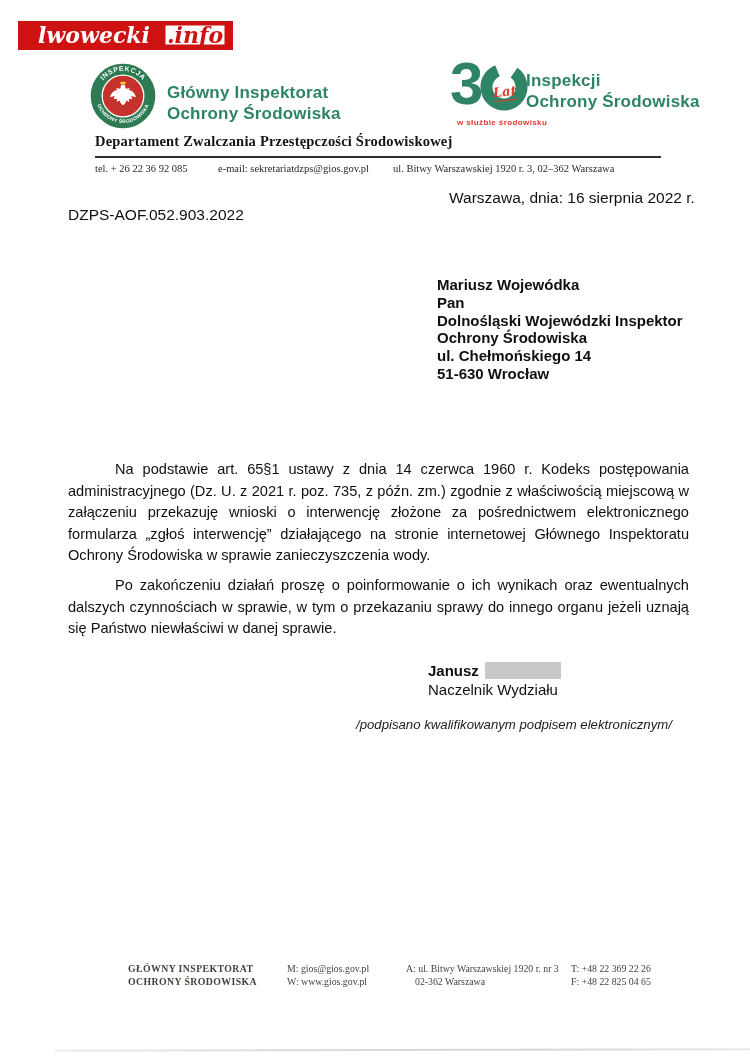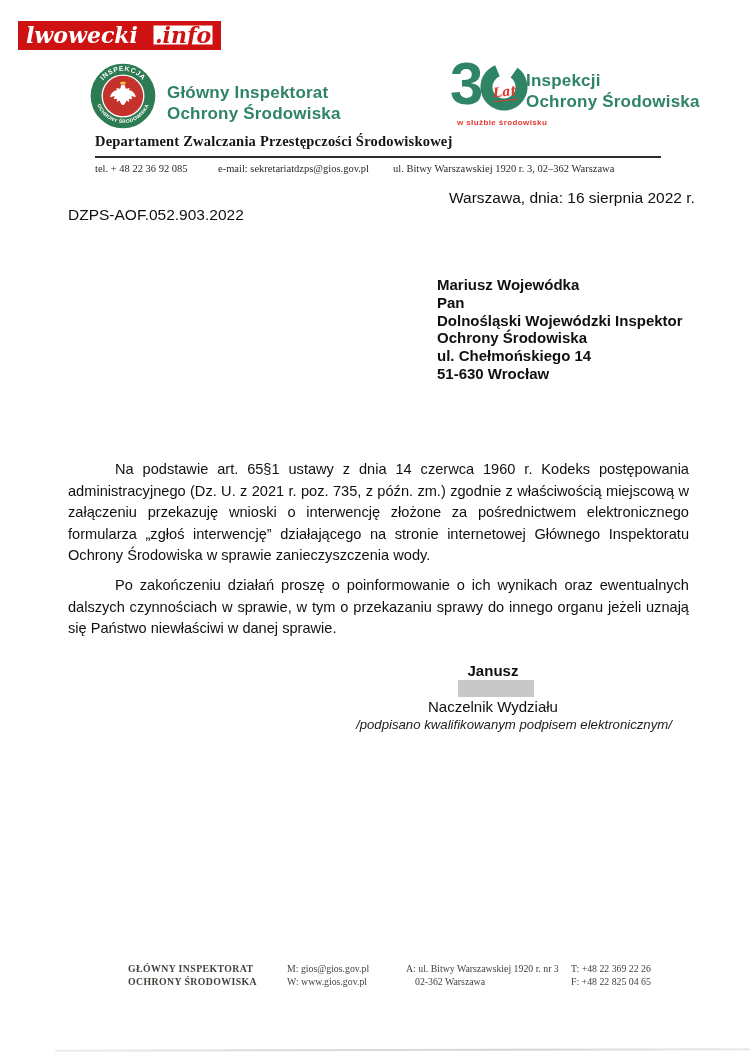--- a/index.html
+++ b/index.html
@@ -4,21 +4,21 @@
 <style>
   html,body{margin:0;padding:0;background:#9a9a9a;}
   .page{
     position:relative;width:750px;height:1061px;background:#ffffff;
     margin:0 auto;overflow:hidden;
     font-family:"Liberation Sans",sans-serif;color:#1b1b1b;
   }
   
   .watermark{
     position:absolute;left:18px;top:21px;background:#ce1111;
-    display:flex;align-items:center;padding:2px 7px 3px 8px;
+    display:flex;align-items:center;padding:2px 7px 3px 20px;
   }
   .watermark .wm-main{
     font-family:"DejaVu Serif",serif;font-style:italic;font-weight:bold;
     color:#ffffff;font-size:22px;line-height:24px;
   }
   .watermark .wm-suffix{
     font-family:"DejaVu Serif",serif;font-style:italic;font-weight:bold;
     color:#ce1111;background:#ffffff;font-size:22px;line-height:22px;
     margin-left:14px;padding:0 3px;box-shadow:inset 0 0 0 1.5px #ce1111, inset 0 0 0 3px #ffffff;
   }
@@ -66,21 +66,21 @@
   
   .addressee{position:absolute;left:437px;top:276px;font-weight:bold;font-size:15px;line-height:17.8px;color:#101010;}
   
   .body-text{position:absolute;left:68px;top:459px;width:621px;}
   .body-text p{
     margin:0 0 8px 0;font-size:14.6px;line-height:21.6px;color:#101010;
     text-align:justify;text-indent:47px;
   }
   
   .signature{position:absolute;left:428px;top:661px;font-size:15px;line-height:19px;color:#101010;}
-  .signer-line{display:flex;align-items:center;flex-direction:column;}
+  .signer-line{display:flex;align-items:center;}
   .signer-name{font-weight:bold;}
   .redaction{display:inline-block;width:76px;height:17px;background:#c8c8c8;margin-left:6px;}
   .sig-note{
     position:absolute;left:356px;top:717px;font-style:italic;font-size:13.2px;color:#1c1c1c;
   }
   
   .footer{position:absolute;top:963px;left:0;width:750px;height:30px;
     font-family:"Liberation Serif",serif;font-size:9.8px;line-height:12.5px;color:#45423e;}
   .footer .f-org{position:absolute;left:128px;font-weight:bold;letter-spacing:.4px;}
   .footer .f-web{position:absolute;left:287px;}
@@ -135,21 +135,21 @@
     <div class="anniv-text">
       <div>Inspekcji</div>
       <div>Ochrony Środowiska</div>
     </div>
     <div class="tagline">w służbie środowisku</div>
   </div>
 
   <div class="department">Departament Zwalczania Przestępczości Środowiskowej</div>
   <div class="header-rule"></div>
   <div class="contact">
-    <span class="c-tel">tel. + 48 22 36 92 085</span>
+    <span class="c-tel">tel. + 26 22 36 92 085</span>
     <span class="c-email">e-mail: sekretariatdzps@gios.gov.pl</span>
     <span class="c-addr">ul. Bitwy Warszawskiej 1920 r. 3,  02–362 Warszawa</span>
   </div>
 
   <div class="date-line">Warszawa, dnia: 16 sierpnia 2022 r.</div>
   <div class="ref-number">DZPS-AOF.052.903.2022</div>
 
   <div class="addressee">
     <div>Mariusz Wojewódka</div>
     <div>Pan</div>

